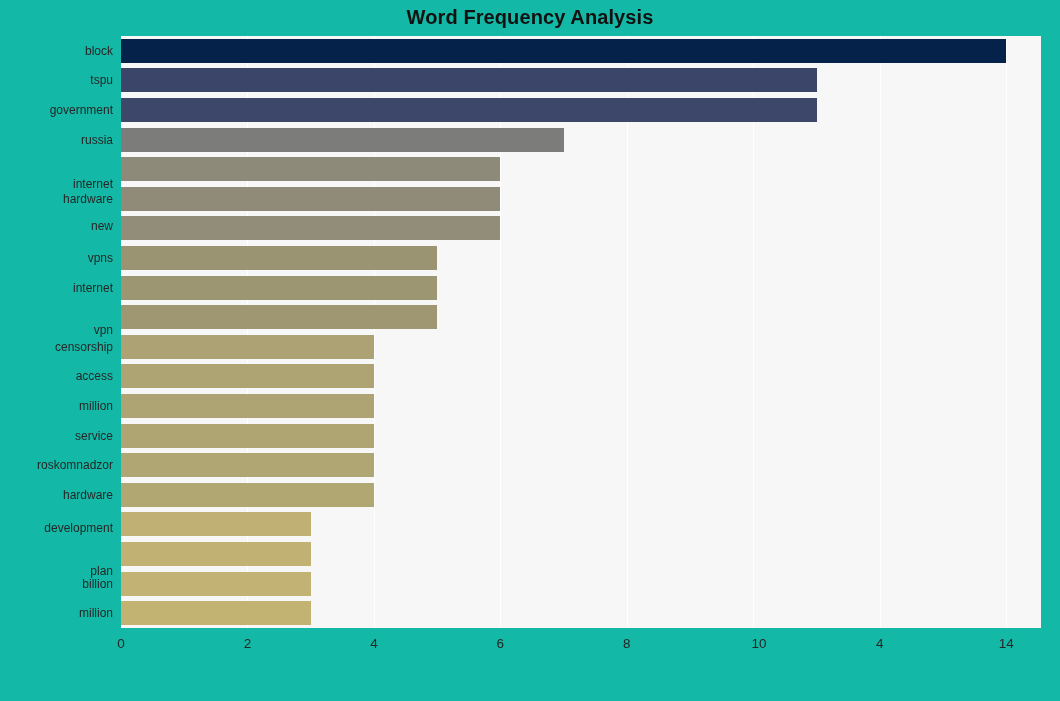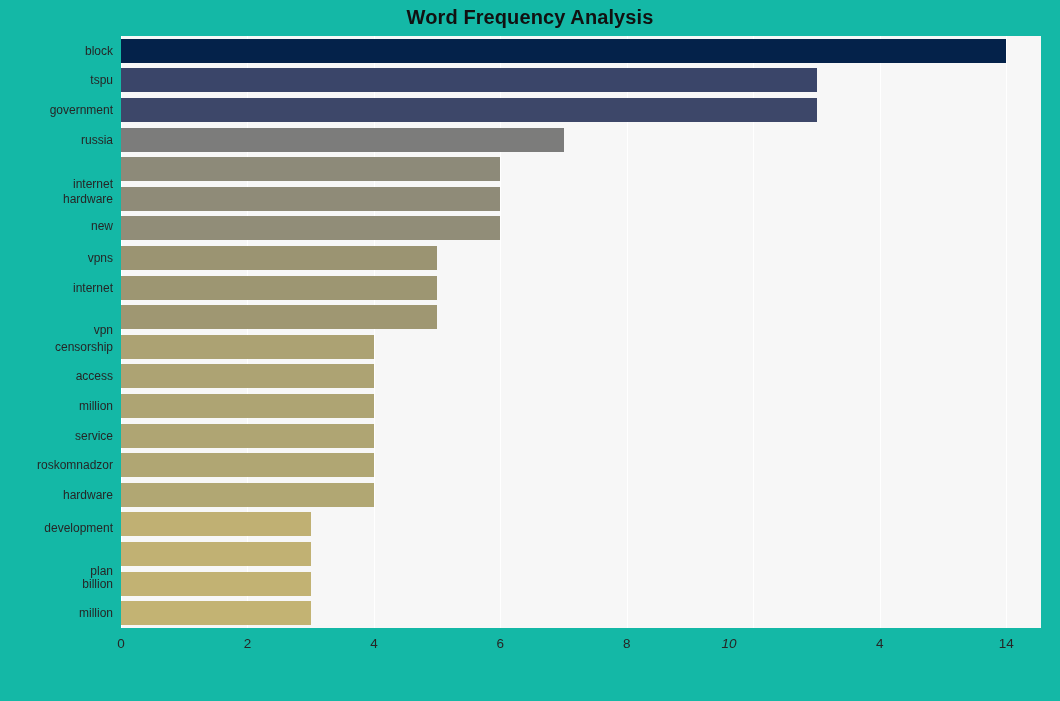--- a/index.html
+++ b/index.html
@@ -219,19 +219,19 @@
       <div class="ylabel" style="top: 540.6px;">billion</div>
       <div class="ylabel" style="top: 570.2px;">million</div>
     </div>
 
   <div class="xticks" id="xticks">
       <div class="xtick" style="left: 0px;">0</div>
       <div class="xtick" style="left: 126.46px;">2</div>
       <div class="xtick" style="left: 252.921px;">4</div>
       <div class="xtick" style="left: 379.381px;">6</div>
       <div class="xtick" style="left: 505.842px;">8</div>
-      <div class="xtick" style="left: 608px; font-style: italic;">10</div>
+      <div class="xtick" style="left: 638px;">10</div>
       <div class="xtick" style="left: 758.763px;">4</div>
       <div class="xtick" style="left: 885.223px;">14</div>
     </div>
 
 
 </div>
 
 </body></html>

